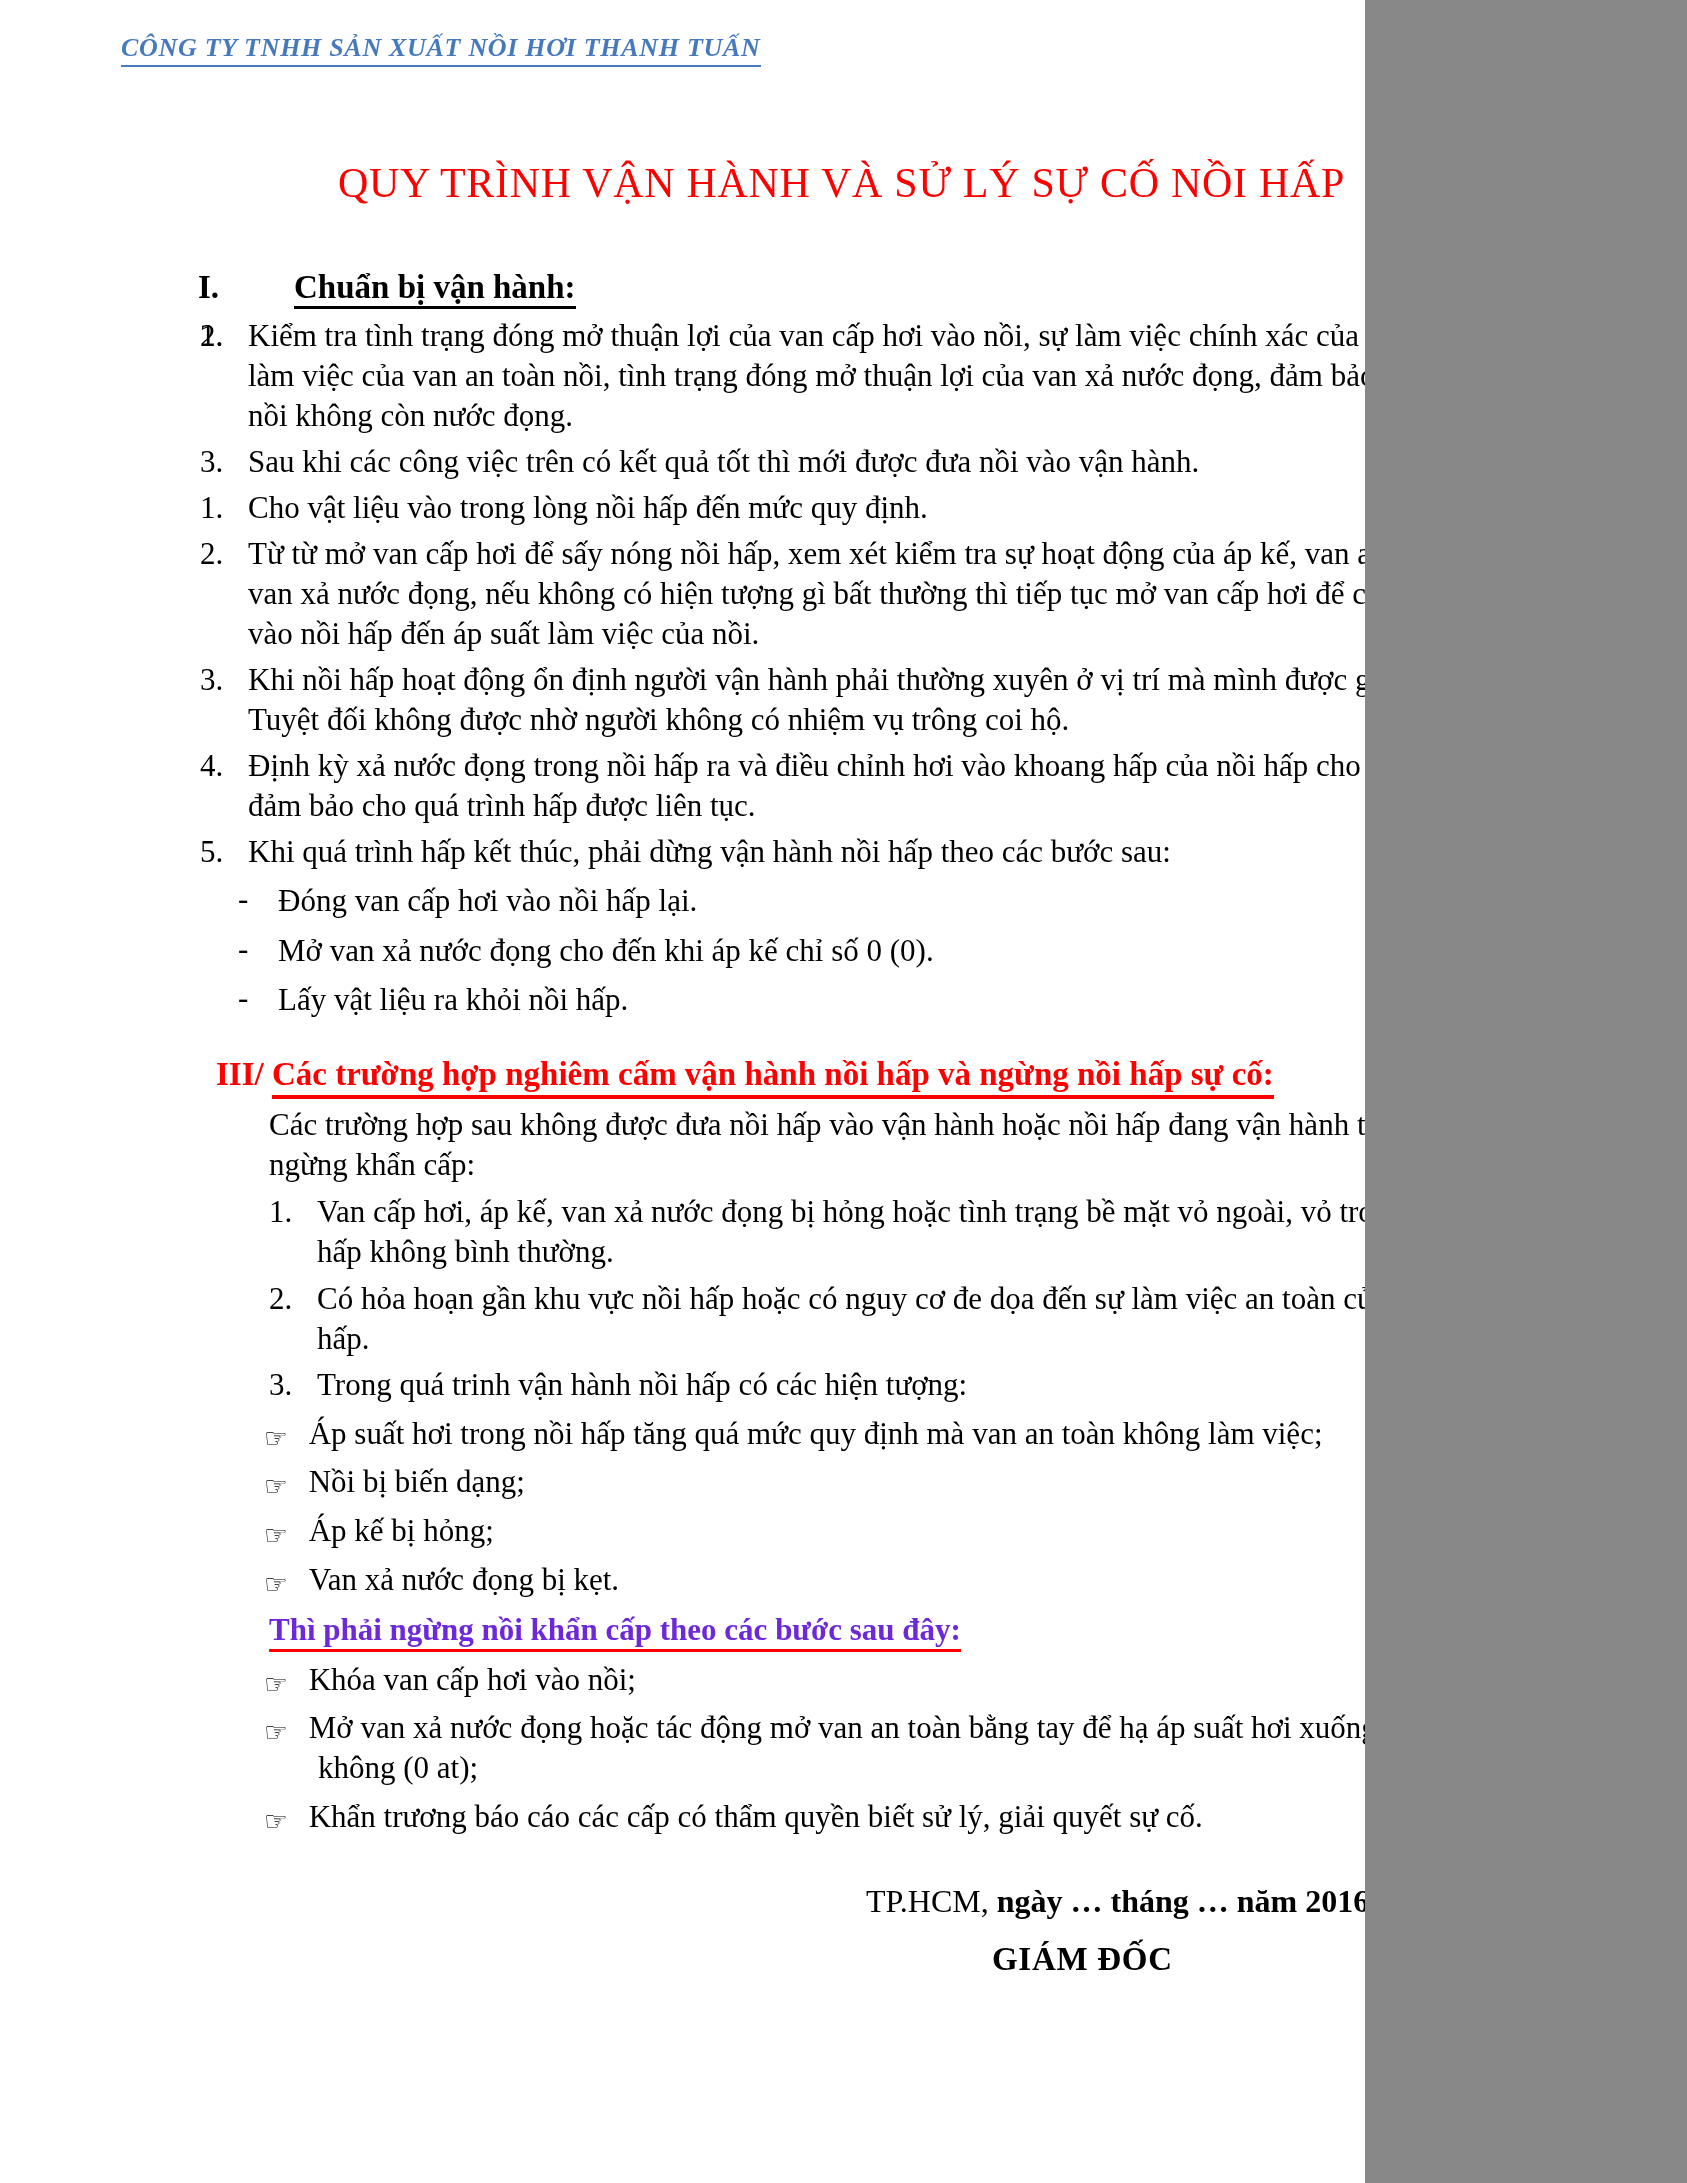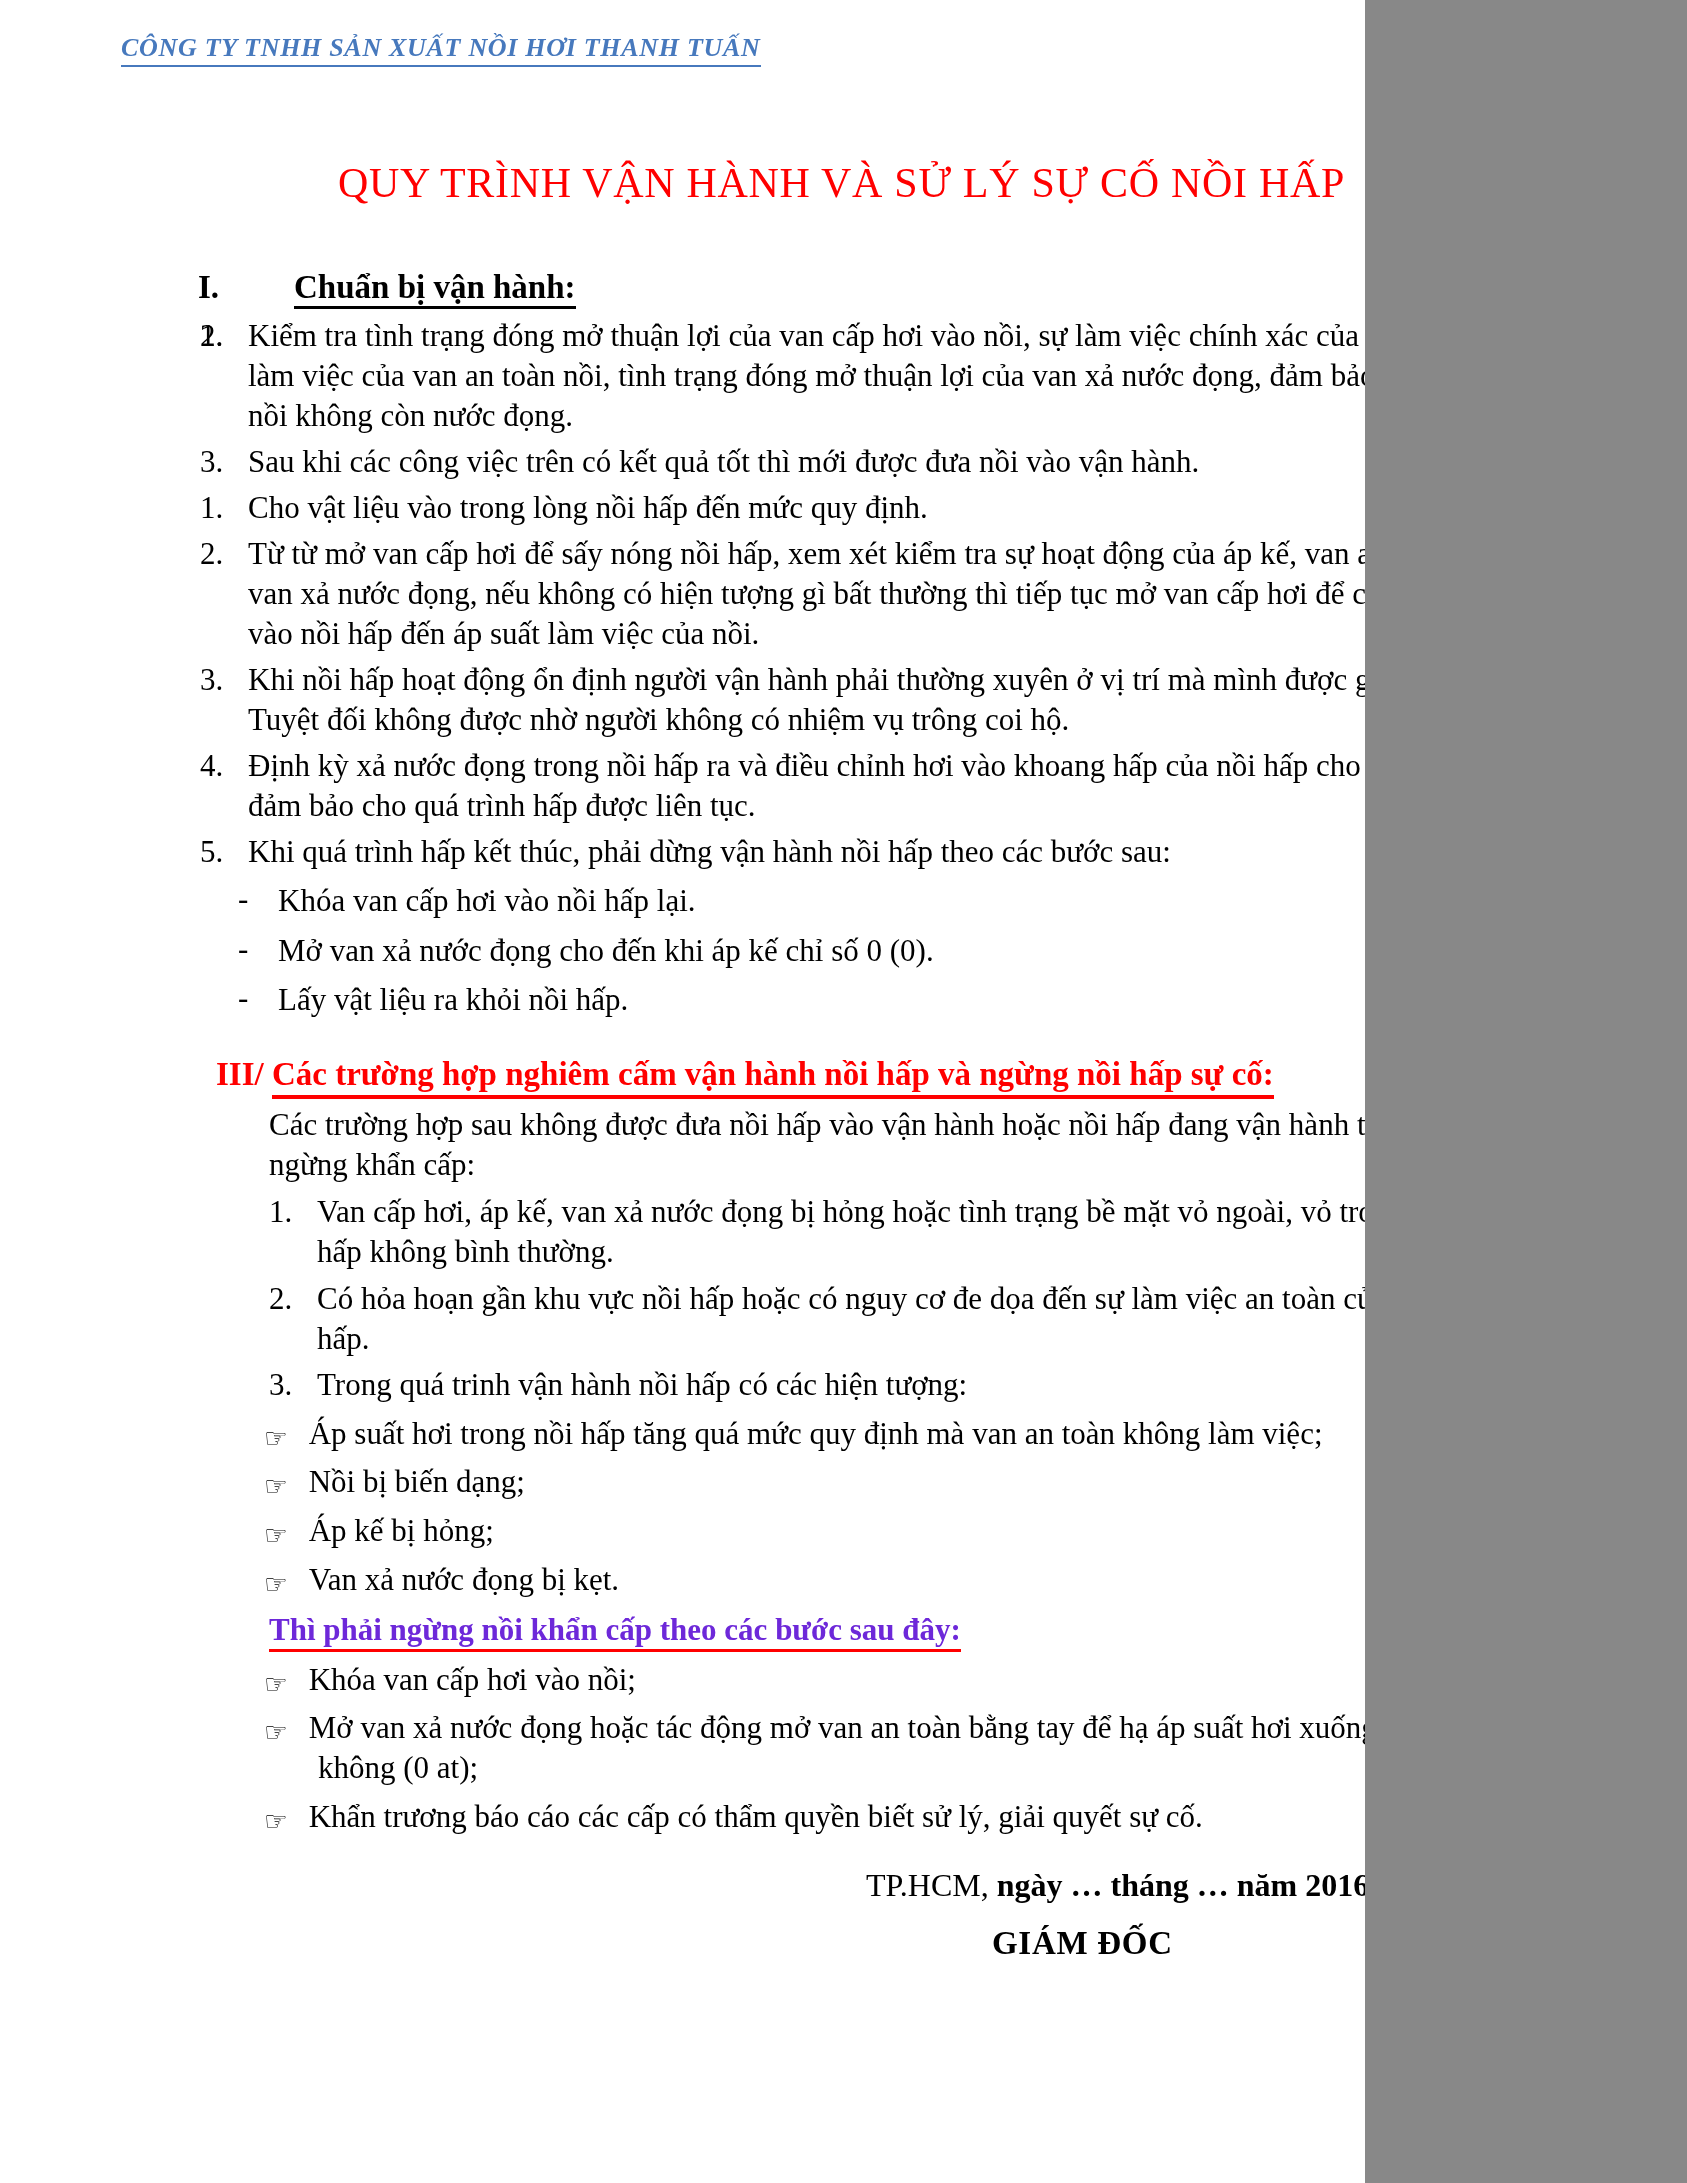--- a/index.html
+++ b/index.html
@@ -48,21 +48,21 @@
 
   .finger{position:relative;padding-left:120px;text-indent:-9.3px;margin:8.6px 0;}
   .finger .icon{
     position:absolute;left:66px;top:4px;text-indent:0;
     font-family:"DejaVu Sans", sans-serif;font-size:26.5px;
   }
 
   .stop-head{color:#6d28d9;font-weight:700;padding-left:71px;margin:10.6px 0 9.3px 0;}
   .stop-head .txt{border-bottom:3.3px solid #ff0000;padding-bottom:1.3px;}
 
-  .footer{margin-top:28px;margin-left:668px;width:559px;font-size:32px;line-height:40px;}
+  .footer{margin-top:44px;margin-left:668px;width:559px;font-size:32px;line-height:40px;}
   .f-date .bold{font-weight:700;}
   .f-sign{font-weight:700;text-align:left;padding-left:126px;margin-top:18.5px;font-size:33px;letter-spacing:0.7px;}
 </style>
 </head>
 <body>
 
 <div class="page">
 
   <div class="company">
     <span class="u">CÔNG TY TNHH SẢN XUẤT NỒI HƠI THANH TUẤN</span>
@@ -103,21 +103,21 @@
       <span class="num">4.</span>
       <span>Định kỳ xả nước đọng trong nồi hấp ra và điều chỉnh hơi vào khoang hấp của nồi hấp cho phù hợp đảm bảo cho quá trình hấp được liên tục.</span>
     </div>
     <div class="oli">
       <span class="num">5.</span>
       <span>Khi quá trình hấp kết thúc, phải dừng vận hành nồi hấp theo các bước sau:</span>
     </div>
 
     <div class="dash-li">
       <span class="mark">-</span>
-      <span>Khóa van cấp hơi vào nồi hấp lại.</span>
+      <span>Đóng van cấp hơi vào nồi hấp lại.</span>
     </div>
     <div class="dash-li">
       <span class="mark">-</span>
       <span>Mở van xả nước đọng cho đến khi áp kế chỉ số 0 (0).</span>
     </div>
     <div class="dash-li">
       <span class="mark">-</span>
       <span>Lấy vật liệu ra khỏi nồi hấp.</span>
     </div>
 

